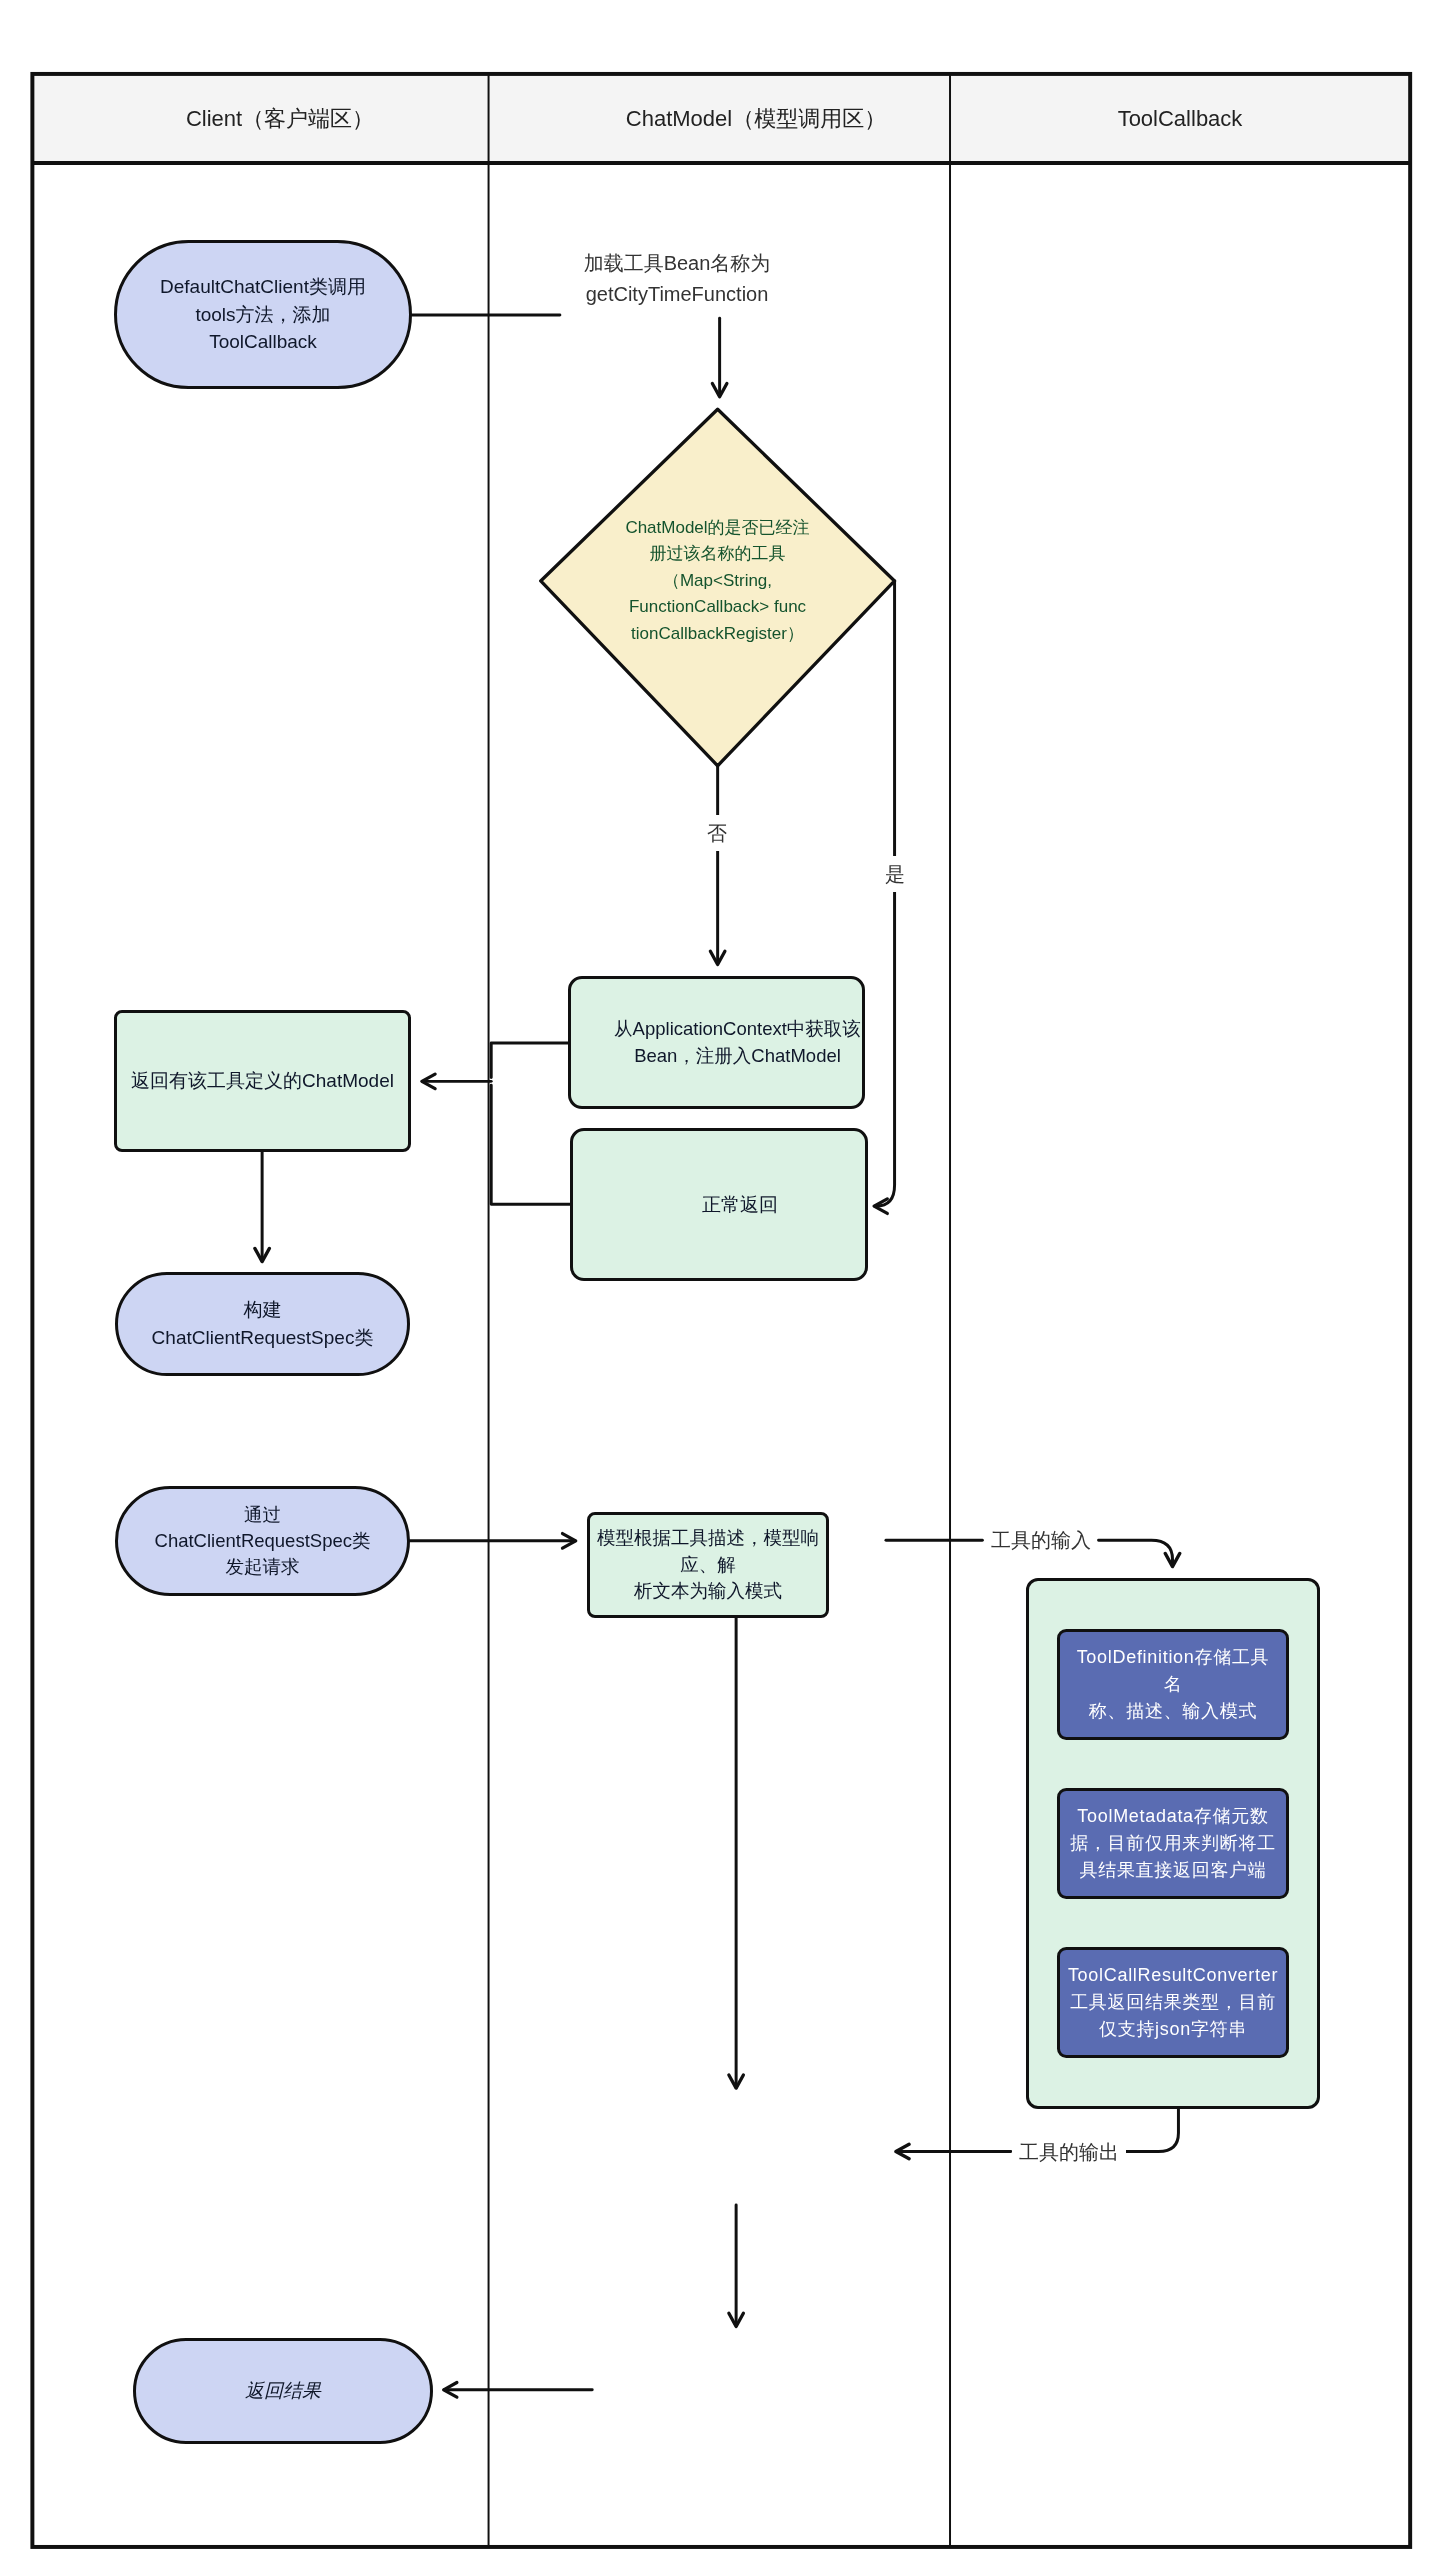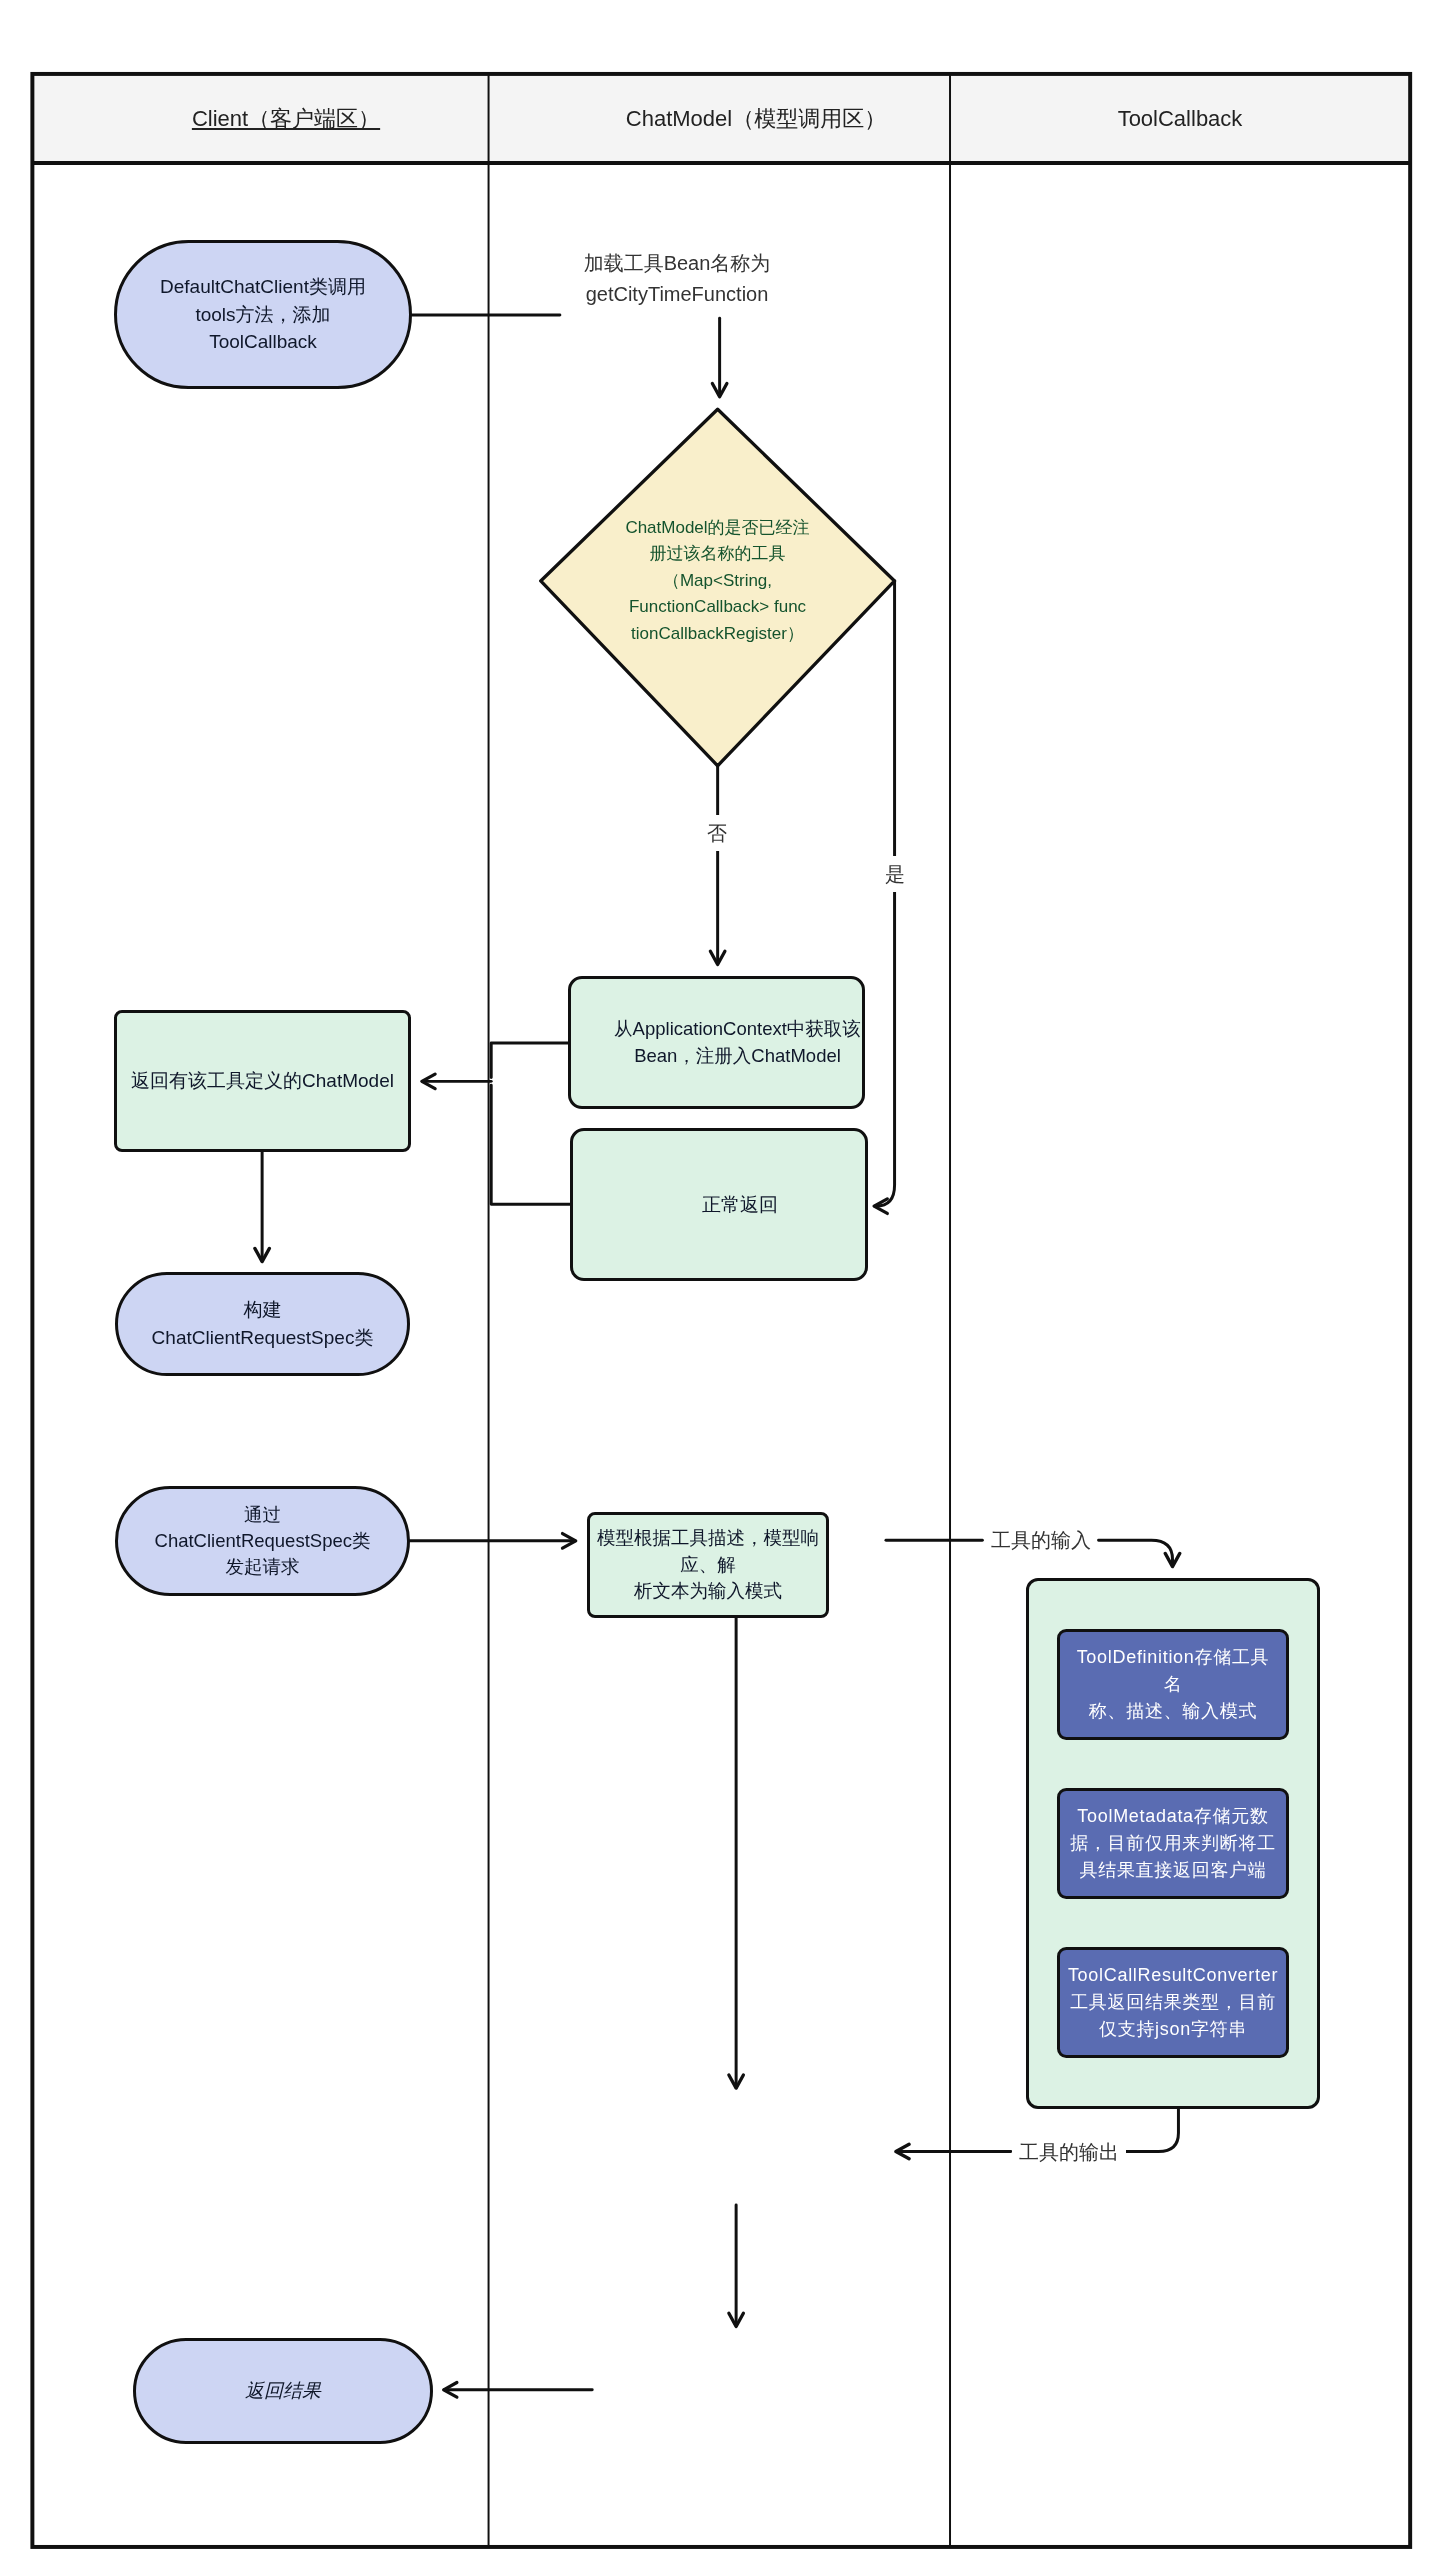--- a/index.html
+++ b/index.html
@@ -58,21 +58,21 @@
     white-space:pre-line;font-size:17px;line-height:1.55;color:#14532d;
   }
 </style>
 </head>
 <body>
 
 <div class="canvas">
 
   <div class="header-band"></div>
 
-  <div class="lane-title" style="left:38px;width:496px;text-decoration:underline;">Client（客户端区）</div>
+  <div class="lane-title" style="left:32px;width:496px;">Client（客户端区）</div>
   <div class="lane-title" style="left:489px;width:534px;">ChatModel（模型调用区）</div>
   <div class="lane-title" style="left:950px;width:460px;">ToolCallback</div>
 
   <svg class="wires" width="1430" height="2576" viewBox="0 0 2166 3902">
     <defs>
       <marker id="arr" viewBox="0 0 30 30" markerWidth="30" markerHeight="30" refX="24" refY="15" orient="auto" markerUnits="userSpaceOnUse">
         <path d="M5 4 L25 15 L5 26" fill="none" stroke="#101010" stroke-width="5" stroke-linecap="round" stroke-linejoin="round"></path>
       </marker>
     </defs>
 

